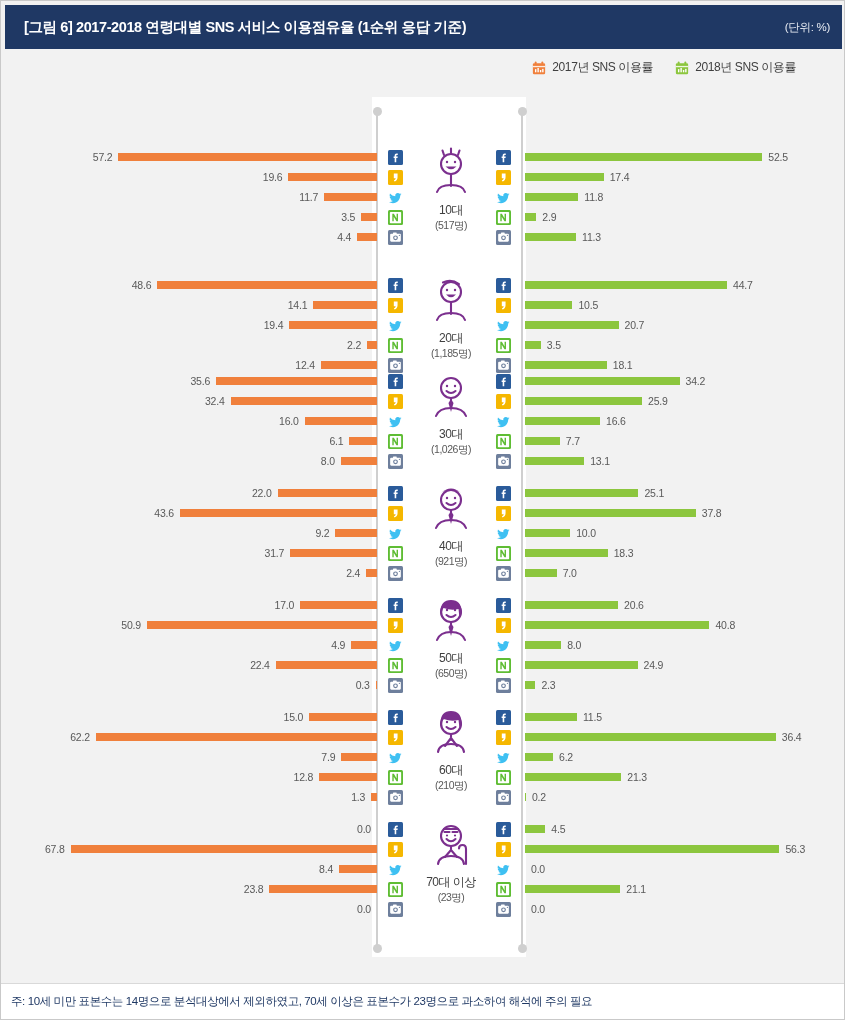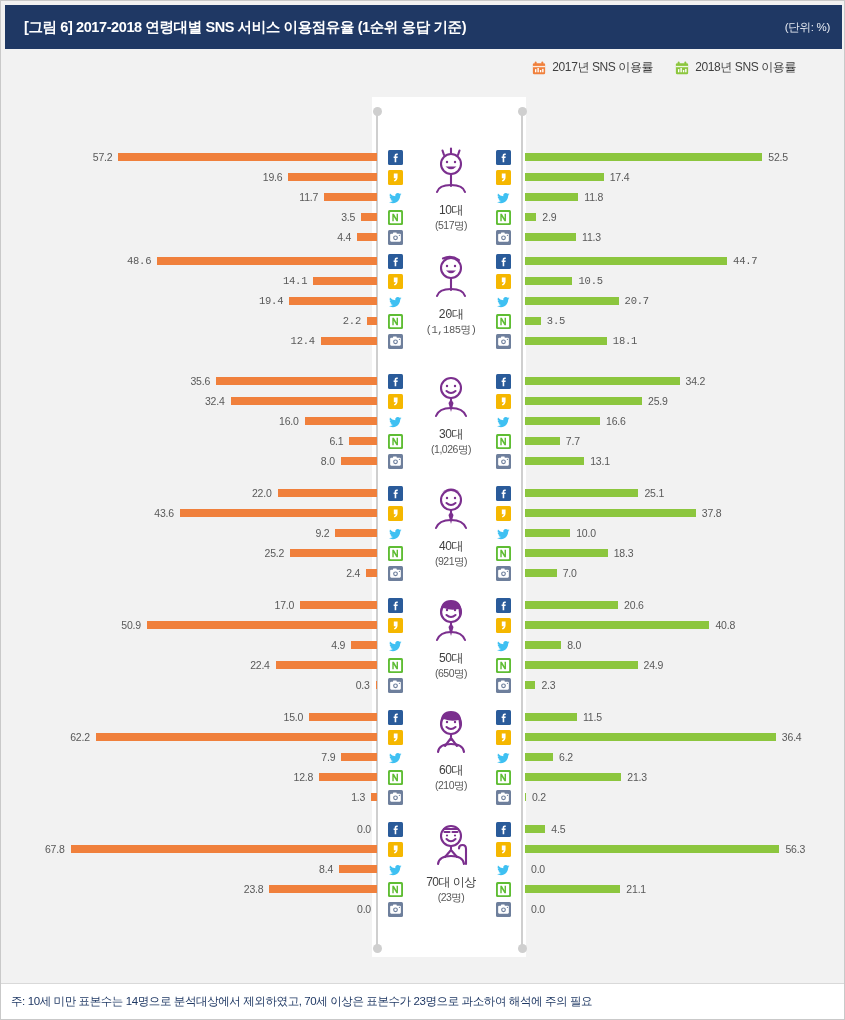--- a/index.html
+++ b/index.html
@@ -338,21 +338,21 @@
           <div class="row">
             <span class="bar green" style="width: 11.3px;"></span>
             <span class="val">2.9</span>
           </div>
           <div class="row">
             <span class="bar green" style="width: 51.076px;"></span>
             <span class="val">11.3</span>
           </div>
         </div>
       </div>
-      <div class="group" style="top: 148px; font-family: Liberation Mono, monospace;">
+      <div class="group" style="top: 172px;">
         <div class="side left">
           <div class="row">
             <span class="val">48.6</span>
             <span class="bar orange" style="width: 219.672px;"></span>
           </div>
           <div class="row">
             <span class="val">14.1</span>
             <span class="bar orange" style="width: 63.732px;"></span>
           </div>
           <div class="row">
@@ -623,21 +623,21 @@
           </div>
           <div class="row">
             <span class="val">43.6</span>
             <span class="bar orange" style="width: 197.072px;"></span>
           </div>
           <div class="row">
             <span class="val">9.2</span>
             <span class="bar orange" style="width: 41.584px;"></span>
           </div>
           <div class="row">
-            <span class="val">25.2</span>
+            <span class="val">31.7</span>
             <span class="bar orange" style="width: 86.784px;"></span>
           </div>
           <div class="row">
             <span class="val">2.4</span>
             <span class="bar orange" style="width: 10.848px;"></span>
           </div>
         </div>
         <div class="icon-col left">
           <div class="icon-cell">
             <svg class="pf" viewBox="0 0 16 16" xmlns="http://www.w3.org/2000/svg">

